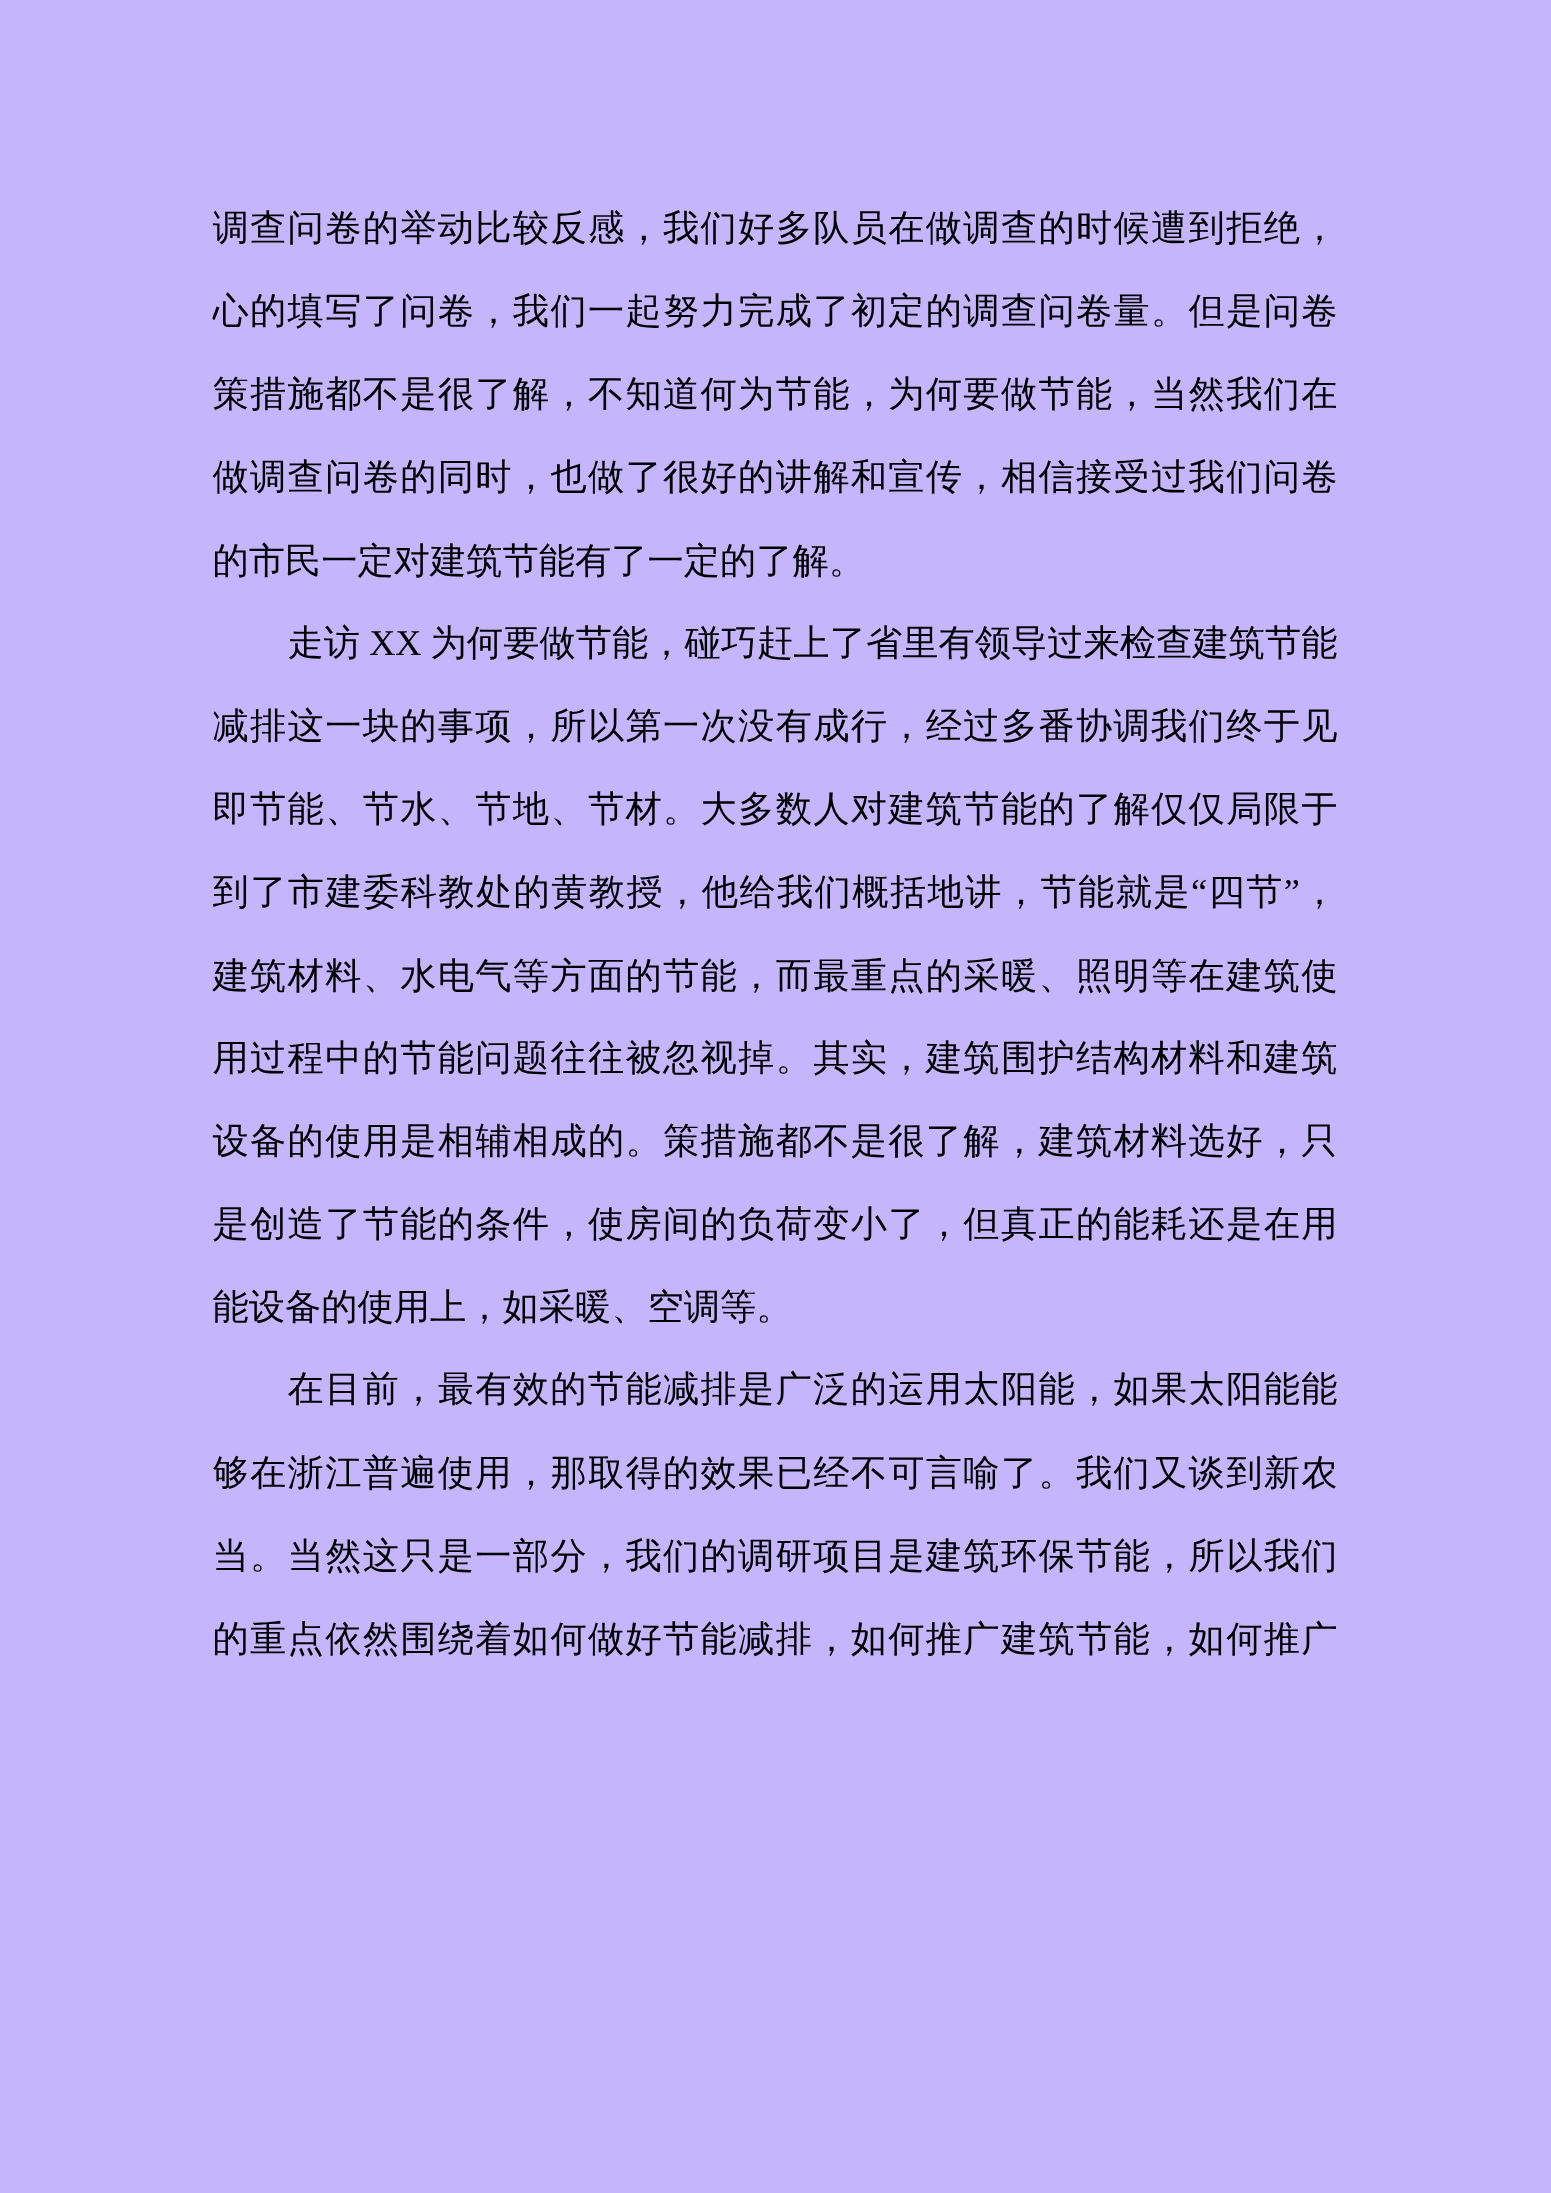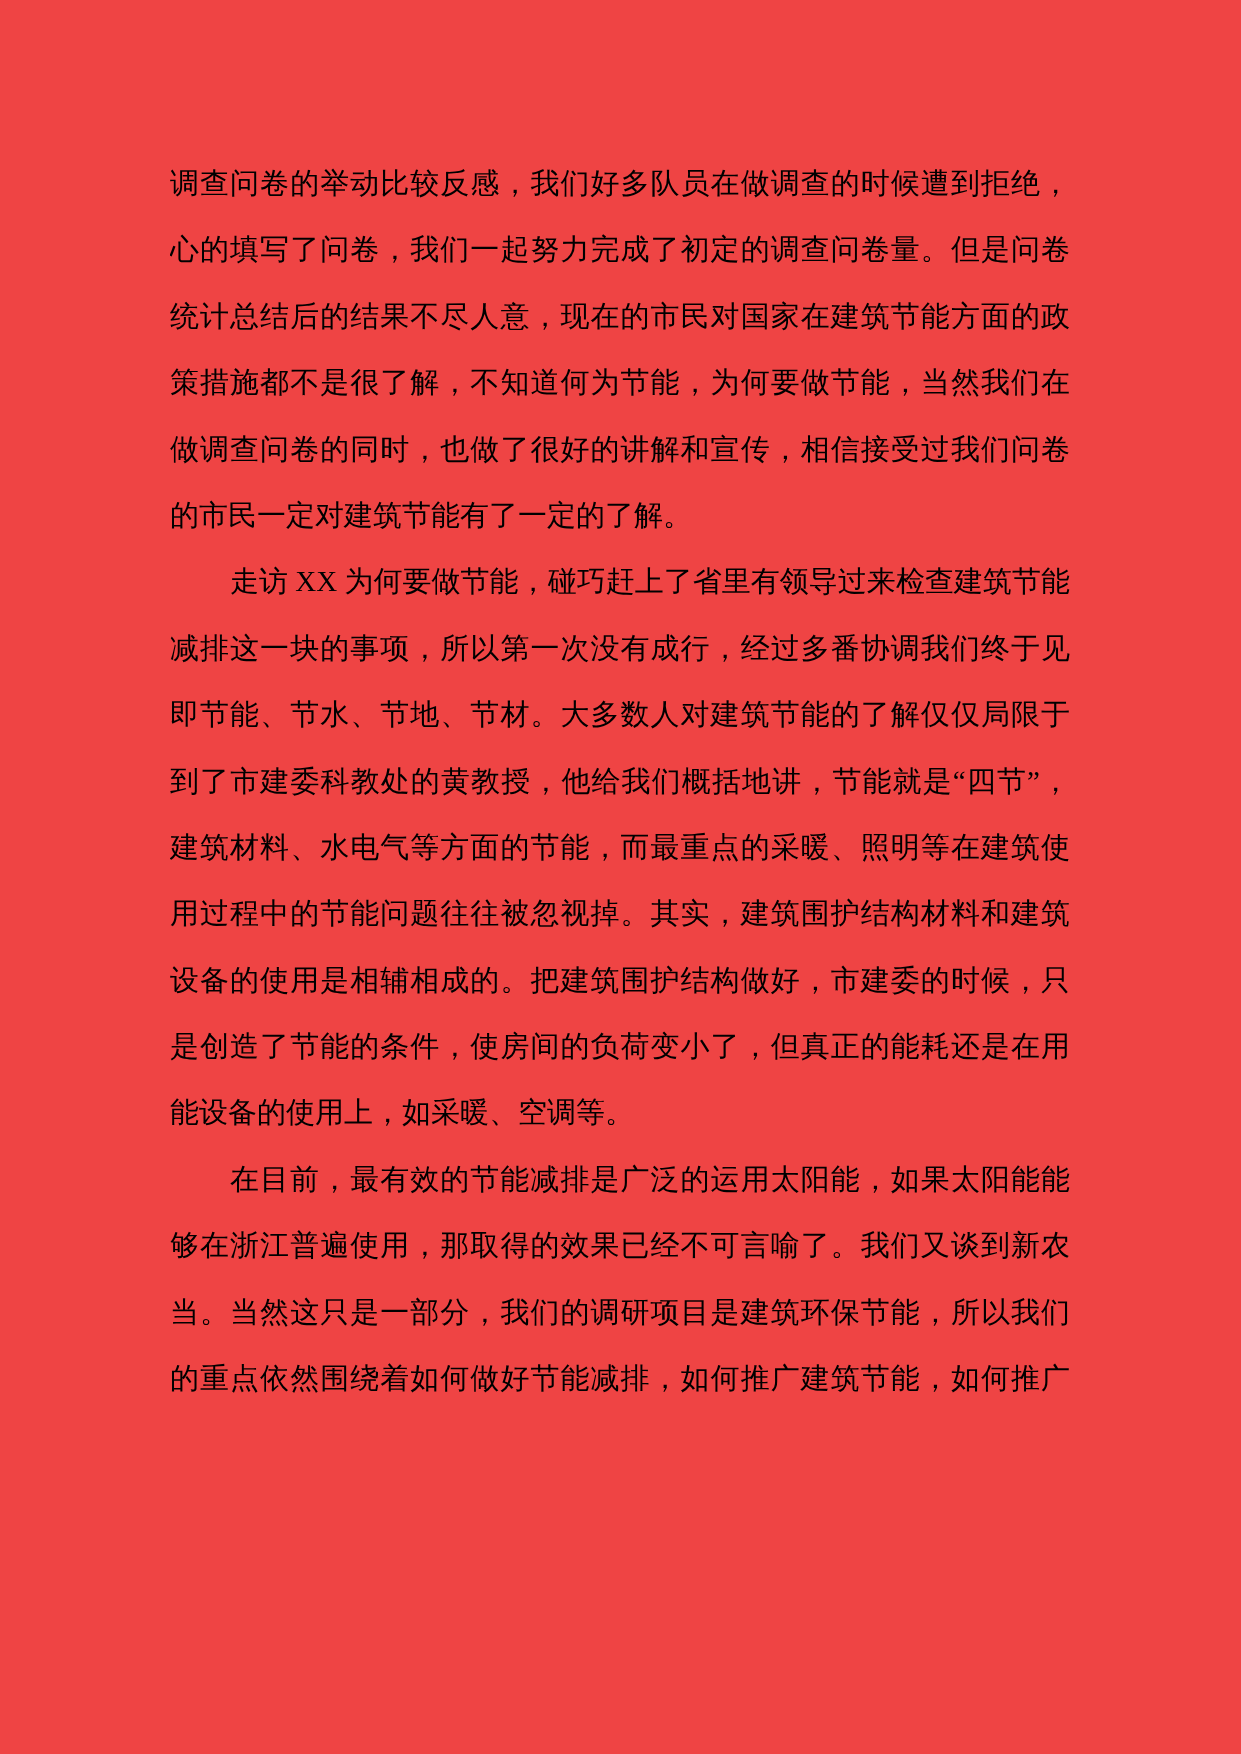--- a/index.html
+++ b/index.html
@@ -4,21 +4,21 @@
 <style>
   html, body {
     margin: 0;
     padding: 0;
     background: #ffffff;
   }
   .page {
     position: relative;
     width: 1241px;
     height: 1754px;
-    background: #ef4444;
+    background: #c4b5fd;
     overflow: hidden;
     font-family: "Liberation Serif", "DejaVu Serif", serif;
   }
   .textblock {
     position: absolute;
     left: 170px;
     top: 150px;
     width: 900px;
     color: #000000;
   }
@@ -40,32 +40,31 @@
   }
 </style>
 </head>
 <body>
 
 <div class="page">
   <div class="textblock">
 
     <div class="line">调查问卷的举动比较反感，我们好多队员在做调查的时候遭到拒绝，</div>
     <div class="line">心的填写了问卷，我们一起努力完成了初定的调查问卷量。但是问卷</div>
-    <div class="line">统计总结后的结果不尽人意，现在的市民对国家在建筑节能方面的政</div>
     <div class="line">策措施都不是很了解，不知道何为节能，为何要做节能，当然我们在</div>
     <div class="line">做调查问卷的同时，也做了很好的讲解和宣传，相信接受过我们问卷</div>
     <div class="line short">的市民一定对建筑节能有了一定的了解。</div>
 
     <div class="line indent">走访 XX 为何要做节能，碰巧赶上了省里有领导过来检查建筑节能</div>
     <div class="line">减排这一块的事项，所以第一次没有成行，经过多番协调我们终于见</div>
     <div class="line">即节能、节水、节地、节材。大多数人对建筑节能的了解仅仅局限于</div>
     <div class="line">到了市建委科教处的黄教授，他给我们概括地讲，节能就是“四节”，</div>
     <div class="line">建筑材料、水电气等方面的节能，而最重点的采暖、照明等在建筑使</div>
     <div class="line">用过程中的节能问题往往被忽视掉。其实，建筑围护结构材料和建筑</div>
-    <div class="line">设备的使用是相辅相成的。把建筑围护结构做好，市建委的时候，只</div>
+    <div class="line">设备的使用是相辅相成的。策措施都不是很了解，建筑材料选好，只</div>
     <div class="line">是创造了节能的条件，使房间的负荷变小了，但真正的能耗还是在用</div>
     <div class="line short">能设备的使用上，如采暖、空调等。</div>
 
     <div class="line indent">在目前，最有效的节能减排是广泛的运用太阳能，如果太阳能能</div>
     <div class="line">够在浙江普遍使用，那取得的效果已经不可言喻了。我们又谈到新农</div>
     <div class="line">当。当然这只是一部分，我们的调研项目是建筑环保节能，所以我们</div>
     <div class="line">的重点依然围绕着如何做好节能减排，如何推广建筑节能，如何推广</div>
 
   </div>
 </div>

